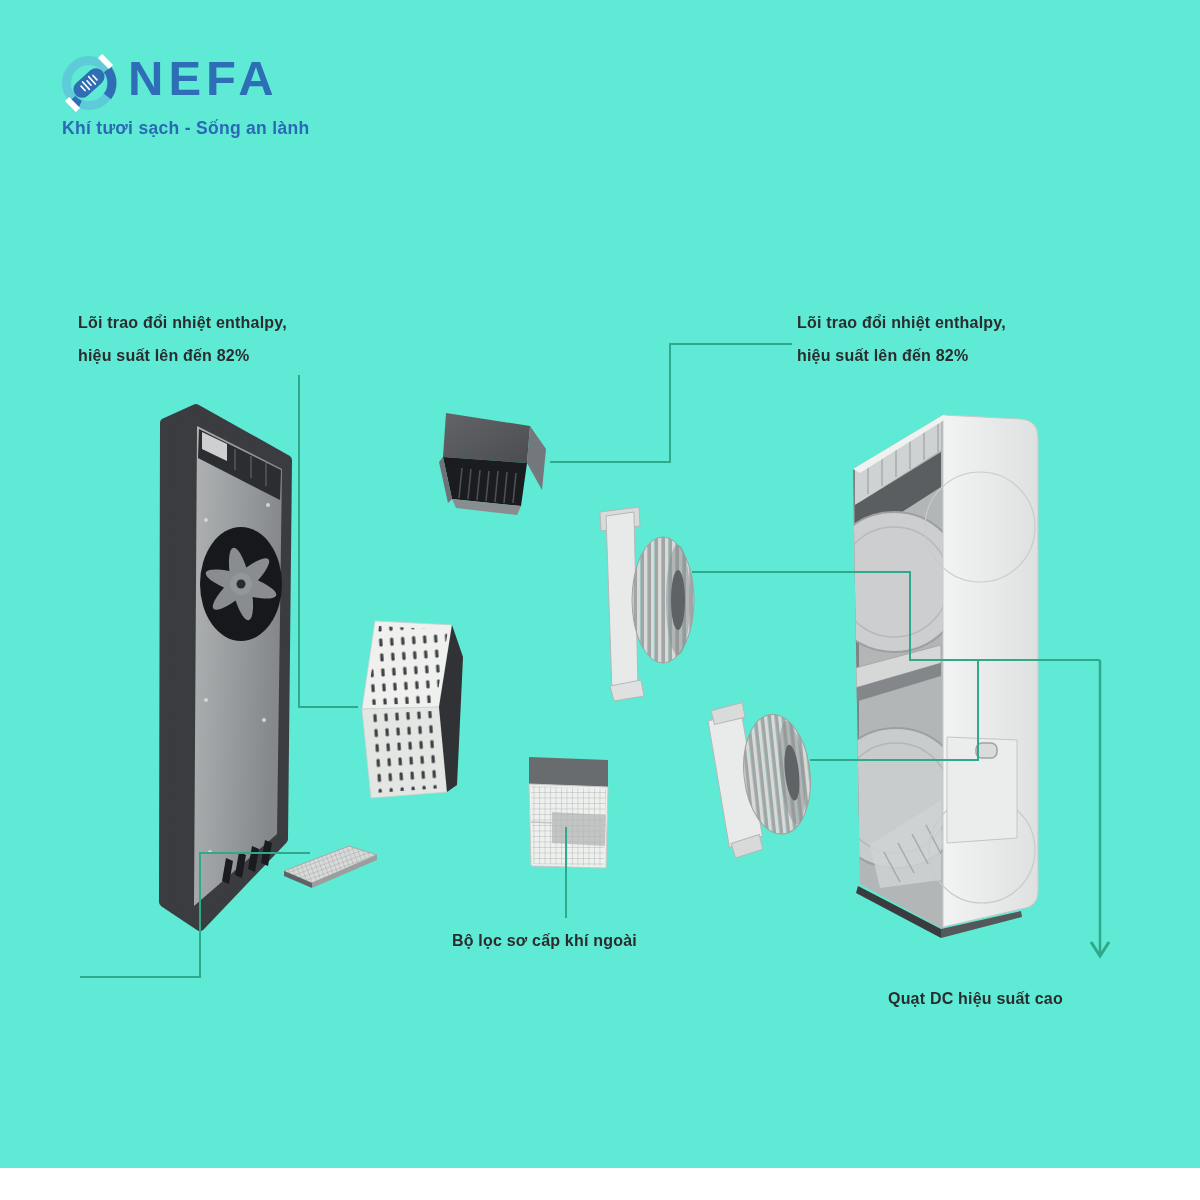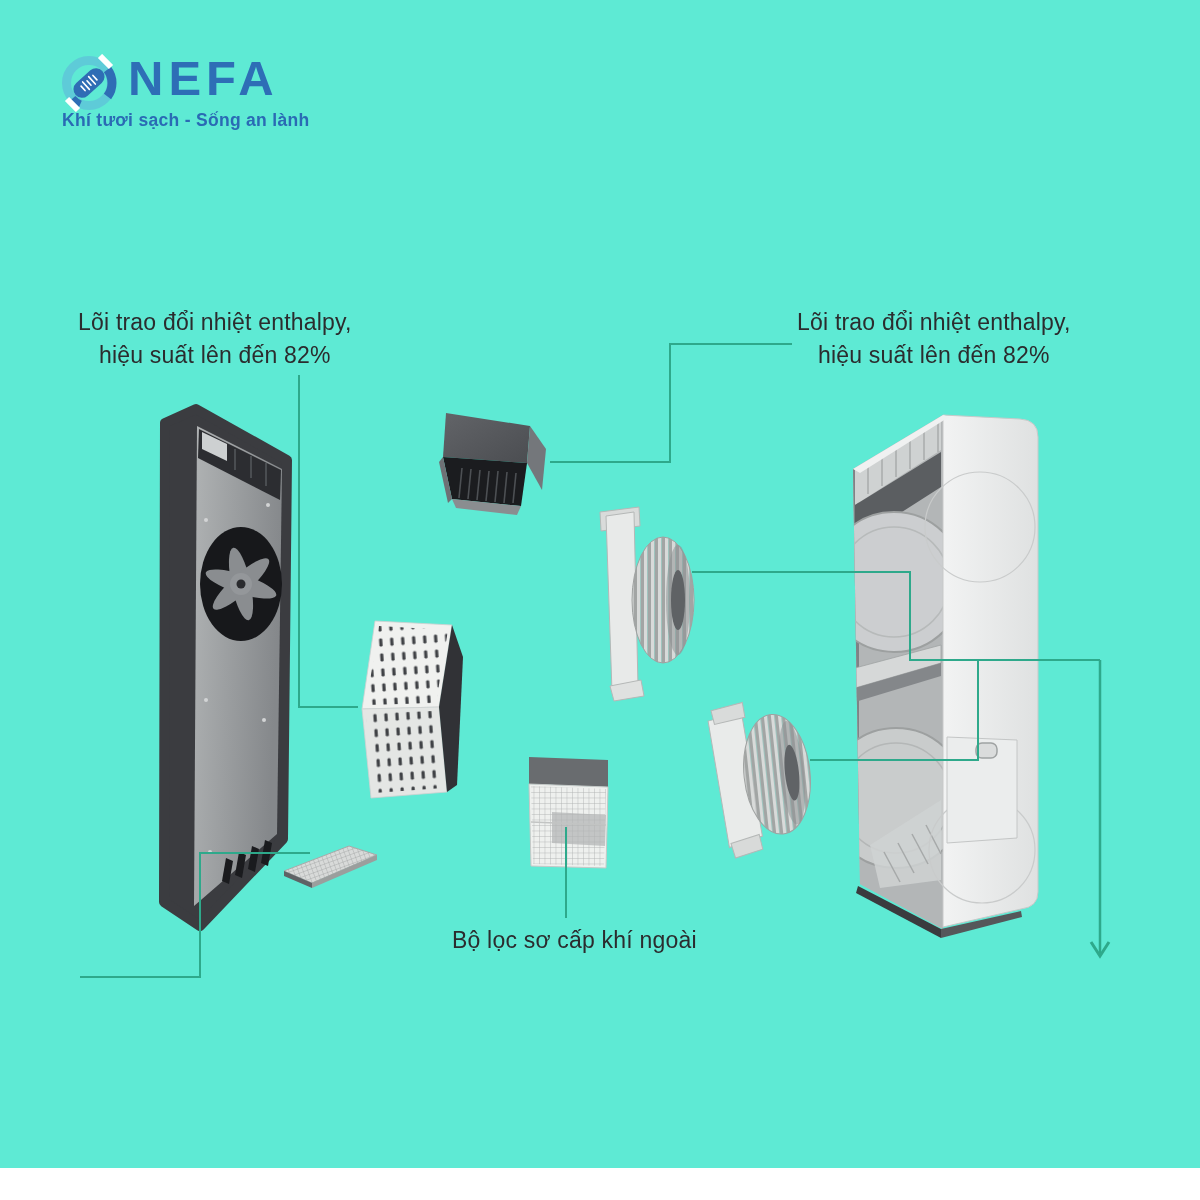--- a/index.html
+++ b/index.html
@@ -5,26 +5,26 @@
   html,body{margin:0;padding:0;background:#fff;}
   .stage{position:relative;width:1200px;height:1168px;background:#5eead4;overflow:hidden;
          font-family:"Liberation Sans",sans-serif;}
   .art{position:absolute;left:0;top:0;}
 
   
   .logo{position:absolute;left:60px;top:54px;width:320px;height:110px;}
   .logo-icon{position:absolute;left:0;top:0;}
   .logo-name{position:absolute;left:68px;top:-4px;font-size:49px;font-weight:700;
              color:#2e6eb6;letter-spacing:5px;}
-  .logo-tagline{position:absolute;left:2px;top:56px;font-size:17.5px;font-weight:700;
+  .logo-tagline{position:absolute;left:2px;top:64px;font-size:17.5px;font-weight:700;
                 color:#2a6ab4;letter-spacing:.3px;white-space:nowrap;}
 
   
-  .label{position:absolute;font-weight:400;font-size:23px;line-height:33px;
-         color:#2b2c2e;letter-spacing:.2px;white-space:nowrap;text-align:center;}
+  .label{position:absolute;font-weight:700;font-size:16px;line-height:33px;
+         color:#2b2c2e;letter-spacing:.2px;white-space:nowrap;}
   .lbl-heat-left{left:78px;top:306px;}
   .lbl-heat-right{left:797px;top:306px;}
   .lbl-return{left:78px;top:982px;}
   .lbl-outdoor{left:452px;top:924px;}
   .lbl-fan{left:888px;top:982px;}
 </style>
 </head>
 <body>
 
 <div class="stage">
@@ -231,14 +231,15 @@
   </div>
 
   <div class="label lbl-heat-right">
     <div>Lõi trao đổi nhiệt enthalpy,</div>
     <div>hiệu suất lên đến 82%</div>
   </div>
 
 
   <div class="label lbl-outdoor">Bộ lọc sơ cấp khí ngoài</div>
 
+  <div class="label lbl-fan">Quạt DC hiệu suất cao</div>
 
 </div>
 
 </body></html>

